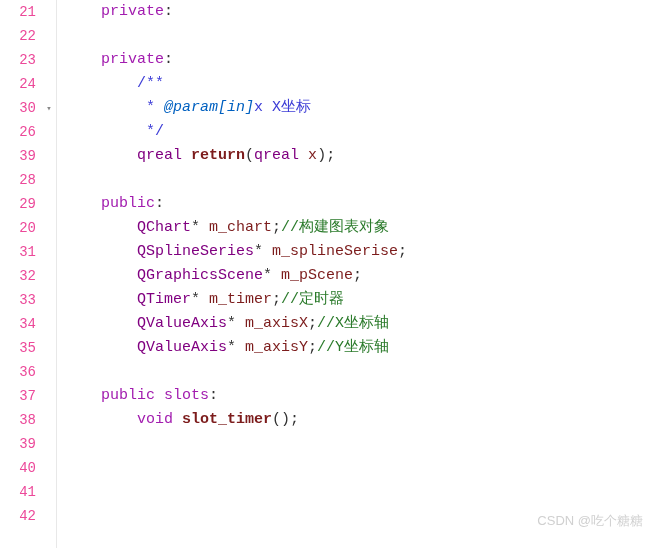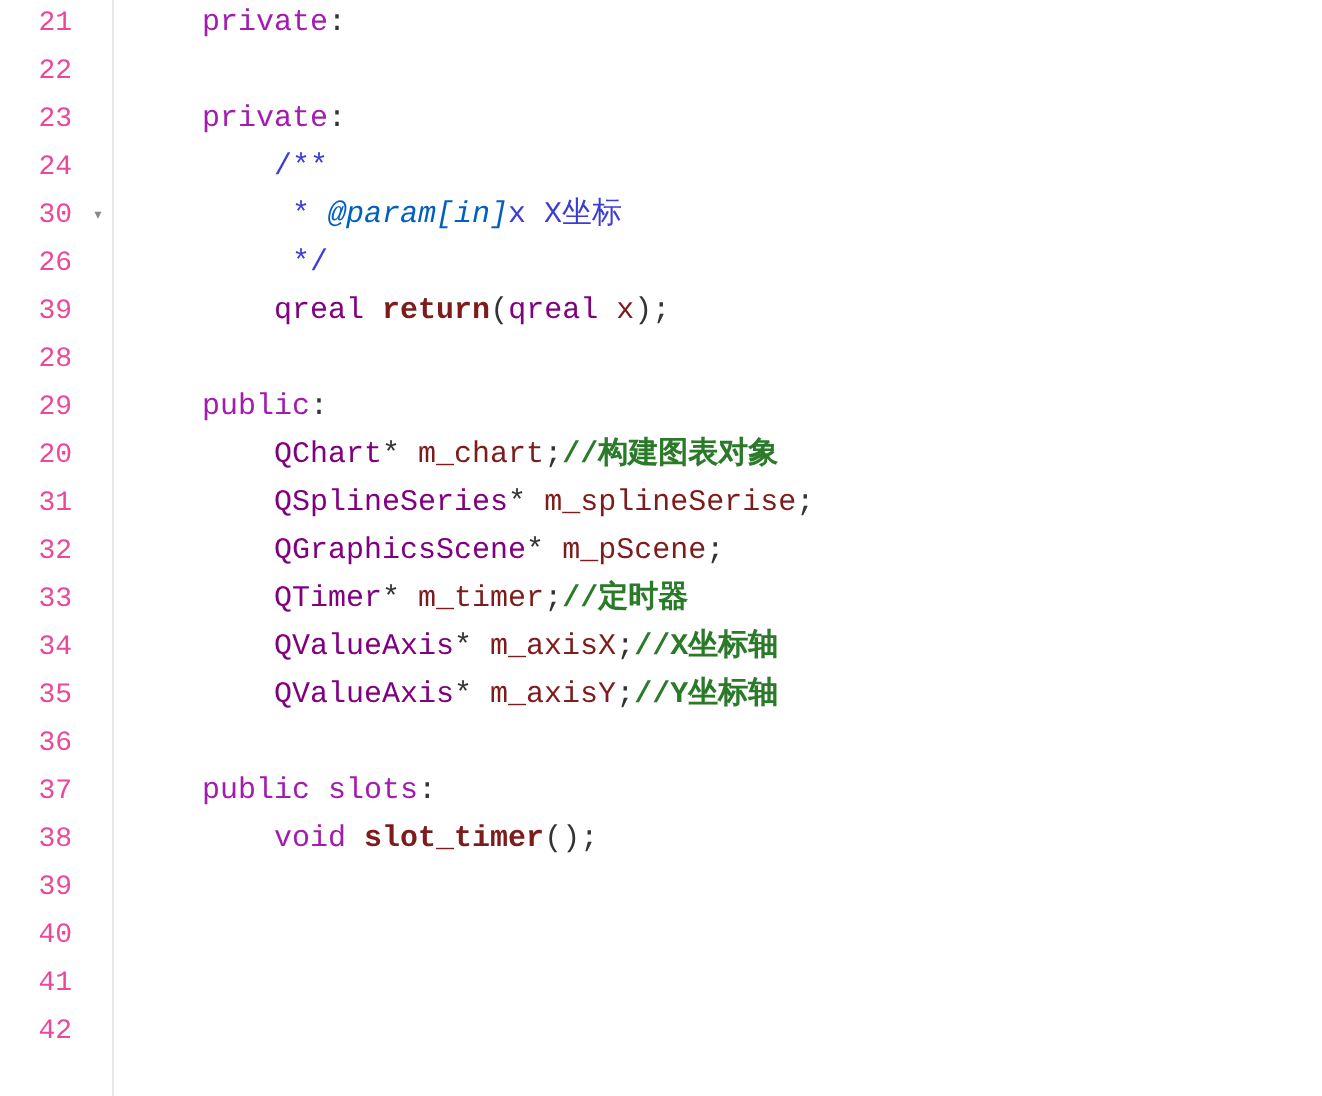--- a/index.html
+++ b/index.html
@@ -53,21 +53,21 @@
   .line {
     height: 24px;
     line-height: 24px;
     white-space: pre;
   }
   .kw { color: #a21caf; }      
   .type { color: #800080; }    
   .punct { color: #333; }
   .ident { color: #7c1c1c; }   
   .func { color: #7c1c1c; font-weight: bold; }
-  .comment { color: #2a7a2a; font-weight: bold; } 
+  .comment { color: #2a7a2a; } 
   .doc { color: #3c3cd6; }      
   .doctag { color: #0060c0; font-style: italic; }
   .watermark {
     position: absolute;
     right: 18px;
     bottom: 18px;
     color: #d0d0d0;
     font-size: 13px;
     font-family: sans-serif;
     pointer-events: none;
@@ -117,13 +117,14 @@
       <div class="line"><span>        </span><span class="type">QChart</span><span class="punct">* </span><span class="ident">m_chart</span><span class="punct">;</span><span class="comment">//构建图表对象</span></div>
       <div class="line"><span>        </span><span class="type">QSplineSeries</span><span class="punct">* </span><span class="ident">m_splineSerise</span><span class="punct">;</span></div>
       <div class="line"><span>        </span><span class="type">QGraphicsScene</span><span class="punct">* </span><span class="ident">m_pScene</span><span class="punct">;</span></div>
       <div class="line"><span>        </span><span class="type">QTimer</span><span class="punct">* </span><span class="ident">m_timer</span><span class="punct">;</span><span class="comment">//定时器</span></div>
       <div class="line"><span>        </span><span class="type">QValueAxis</span><span class="punct">* </span><span class="ident">m_axisX</span><span class="punct">;</span><span class="comment">//X坐标轴</span></div>
       <div class="line"><span>        </span><span class="type">QValueAxis</span><span class="punct">* </span><span class="ident">m_axisY</span><span class="punct">;</span><span class="comment">//Y坐标轴</span></div>
       <div class="line"></div>
       <div class="line"><span>    </span><span class="kw">public</span><span> </span><span class="kw">slots</span><span class="punct">:</span></div>
       <div class="line"><span>        </span><span class="kw">void</span><span> </span><span class="func">slot_timer</span><span class="punct">();</span></div>
     </div>
+  <div class="watermark">CSDN @吃个糖糖</div>
 </div>
 
 </body></html>

